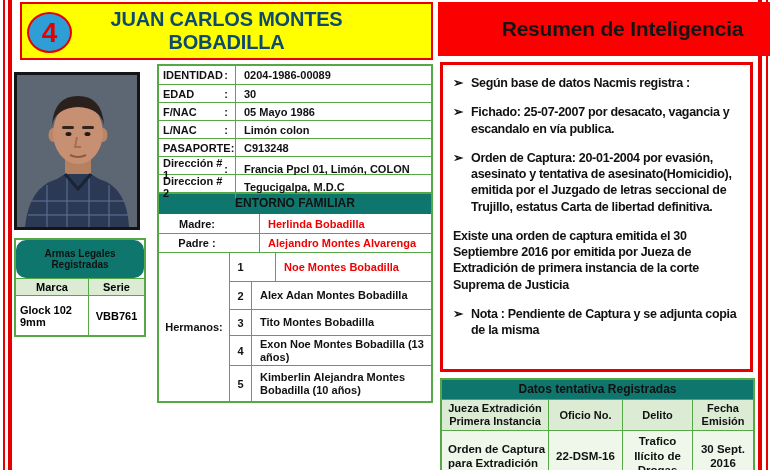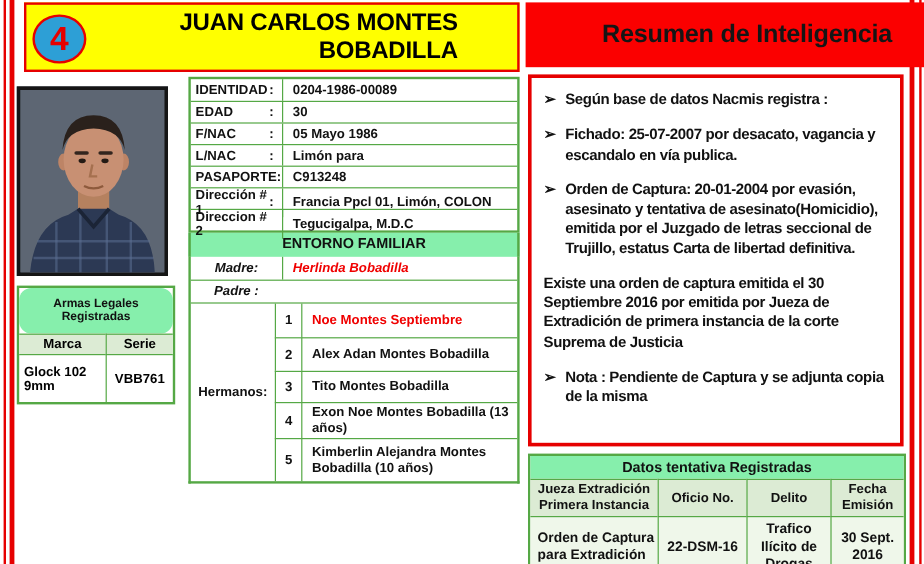--- a/index.html
+++ b/index.html
@@ -16,22 +16,22 @@
   .rail.r-in{right:8px;width:4px;}
   .rail.r-out{right:2px;width:2px;}
 
   
   .title-box{
     position:absolute;left:20px;top:2px;width:413px;height:58px;
     background:#ffff00;border:2px solid #e60000;
     display:flex;align-items:center;justify-content:center;
   }
   .title-text{
-    max-width:310px;text-align:right;font-weight:bold;font-size:20px;
-    line-height:1.15;color:#000000;letter-spacing:-0.2px;
+    max-width:310px;text-align:center;font-weight:bold;font-size:20px;
+    line-height:1.15;color:#0c4a6e;letter-spacing:-0.2px;
   }
   .badge{
     position:absolute;left:5px;top:8px;width:45px;height:41px;border-radius:50%;
     background:#2d9fd6;border:2px solid #e60000;color:#e60000;
     display:flex;align-items:center;justify-content:center;
     font-size:28px;font-weight:bold;
   }
   .intel-header{
     position:absolute;left:438px;top:2px;width:369px;height:54px;
     background:#fb0000;display:flex;align-items:center;justify-content:center;
@@ -41,21 +41,21 @@
   
   .photo-frame{
     position:absolute;left:14px;top:72px;width:126px;height:158px;
     border:3px solid #151515;background:#5d6673;
   }
   .photo-frame svg{display:block;width:100%;height:100%;}
 
   
   .gt{border:2px solid #55a845;background:#fff;}
   .redbar{
-    background:#86efac;color:#111;font-weight:bold;text-align:center;
+    background:#0f766e;color:#111;font-weight:bold;text-align:center;
     display:flex;align-items:center;justify-content:center;line-height:1.1;
   }
 
   
   .armas{position:absolute;left:14px;top:238px;width:132px;font-size:11px;font-weight:bold;}
   .armas .redbar{height:38px;font-size:10px;padding:0 6px;border-radius:10px;}
   .armas .hdr,.armas .row{display:grid;grid-template-columns:72px 1fr;}
   .armas .hdr>div{background:#dcebd4;text-align:center;padding:2px 12px;border-top:1.5px solid #55a845;}
   .armas .hdr>div+div{border-left:1.5px solid #55a845;}
   .armas .row>div{padding:4px 4px;border-top:1.5px solid #55a845;min-height:40px;}
@@ -64,31 +64,31 @@
 
   
   .midcol{position:absolute;left:157px;top:64px;width:276px;font-size:11px;font-weight:bold;color:#111;}
   .idt{border:2px solid #55a845;}
   .idrow{display:grid;grid-template-columns:76px 1fr;height:18px;}
   .idrow + .idrow{border-top:1.5px solid #55a845;}
   .idrow .lab{display:flex;justify-content:space-between;align-items:center;padding:0 7px 0 4px;}
   .idrow .val{border-left:1.5px solid #55a845;display:flex;align-items:center;padding-left:8px;}
   .ent-hdr{height:20px;font-size:12px;border-left:2px solid #55a845;border-right:2px solid #55a845;}
   .ent{border:2px solid #55a845;border-top:none;}
-  .prow{display:grid;grid-template-columns:76px 1fr;height:19px;font-style:italic;}
+  .prow{display:grid;grid-template-columns:76px 1fr;height:19px;}
   .prow + .prow{border-top:1.5px solid #55a845;}
   .prow .lab{display:flex;align-items:center;justify-content:center;}
   .prow .val{border-left:1.5px solid #55a845;display:flex;align-items:center;padding-left:8px;}
   .herm{display:grid;grid-template-columns:70px 22px 1fr;border-top:1.5px solid #55a845;}
   .herm .hlab{grid-row:1 / span 5;display:flex;align-items:center;justify-content:center;}
   .herm .num{border-left:1.5px solid #55a845;display:flex;align-items:center;justify-content:center;}
   .herm .name{border-left:1.5px solid #55a845;display:flex;align-items:center;padding:2px 4px 2px 8px;line-height:1.15;}
   .herm .r2{border-top:1.5px solid #55a845;}
   .h28{min-height:28px;} .h26{min-height:26px;} .h36{min-height:36px;}
-  .hl{color:#f00000;}
+  .hl{color:#f00000;margin-left:24px;}
 
   
   .intel-box{
     position:absolute;left:440px;top:62px;width:313px;height:310px;
     border:3px solid #e60000;background:#fff;padding:10px 8px 0 10px;
     font-size:12.5px;font-weight:bold;color:#111;letter-spacing:-0.3px;line-height:1.3;
   }
   .intel-item{display:flex;margin-bottom:13px;}
   .intel-item .b{width:18px;flex:0 0 18px;}
   .intel-item.nob{margin-bottom:13px;}
@@ -180,21 +180,21 @@
             <span>F/NAC</span>
             <span>:</span>
           </div>
         <div class="val">05 Mayo 1986</div>
       </div>
       <div class="idrow">
         <div class="lab">
             <span>L/NAC</span>
             <span>:</span>
           </div>
-        <div class="val">Limón para</div>
+        <div class="val">Limón colon</div>
       </div>
       <div class="idrow">
         <div class="lab">
             <span>PASAPORTE</span>
             <span>:</span>
           </div>
         <div class="val">C913248</div>
       </div>
       <div class="idrow">
         <div class="lab">
@@ -214,25 +214,26 @@
 
     <div class="redbar ent-hdr">ENTORNO FAMILIAR</div>
 
     <div class="ent">
       <div class="prow">
         <div class="lab">Madre:</div>
         <div class="val hl">Herlinda Bobadilla</div>
       </div>
       <div class="prow">
         <div class="lab">Padre :</div>
+        <div class="val hl">Alejandro Montes Alvarenga</div>
       </div>
       <div class="herm">
         <div class="hlab">Hermanos:</div>
         <div class="num h28">1</div>
-        <div class="name h28 hl">Noe Montes Septiembre</div>
+        <div class="name h28 hl">Noe Montes Bobadilla</div>
         <div class="num r2 h28">2</div>
         <div class="name r2 h28">Alex Adan Montes Bobadilla</div>
         <div class="num r2 h26">3</div>
         <div class="name r2 h26">Tito Montes Bobadilla</div>
         <div class="num r2 h26">4</div>
         <div class="name r2 h26">Exon Noe Montes Bobadilla (13 años)</div>
         <div class="num r2 h36">5</div>
         <div class="name r2 h36">Kimberlin Alejandra Montes Bobadilla (10 años)</div>
       </div>
     </div>

